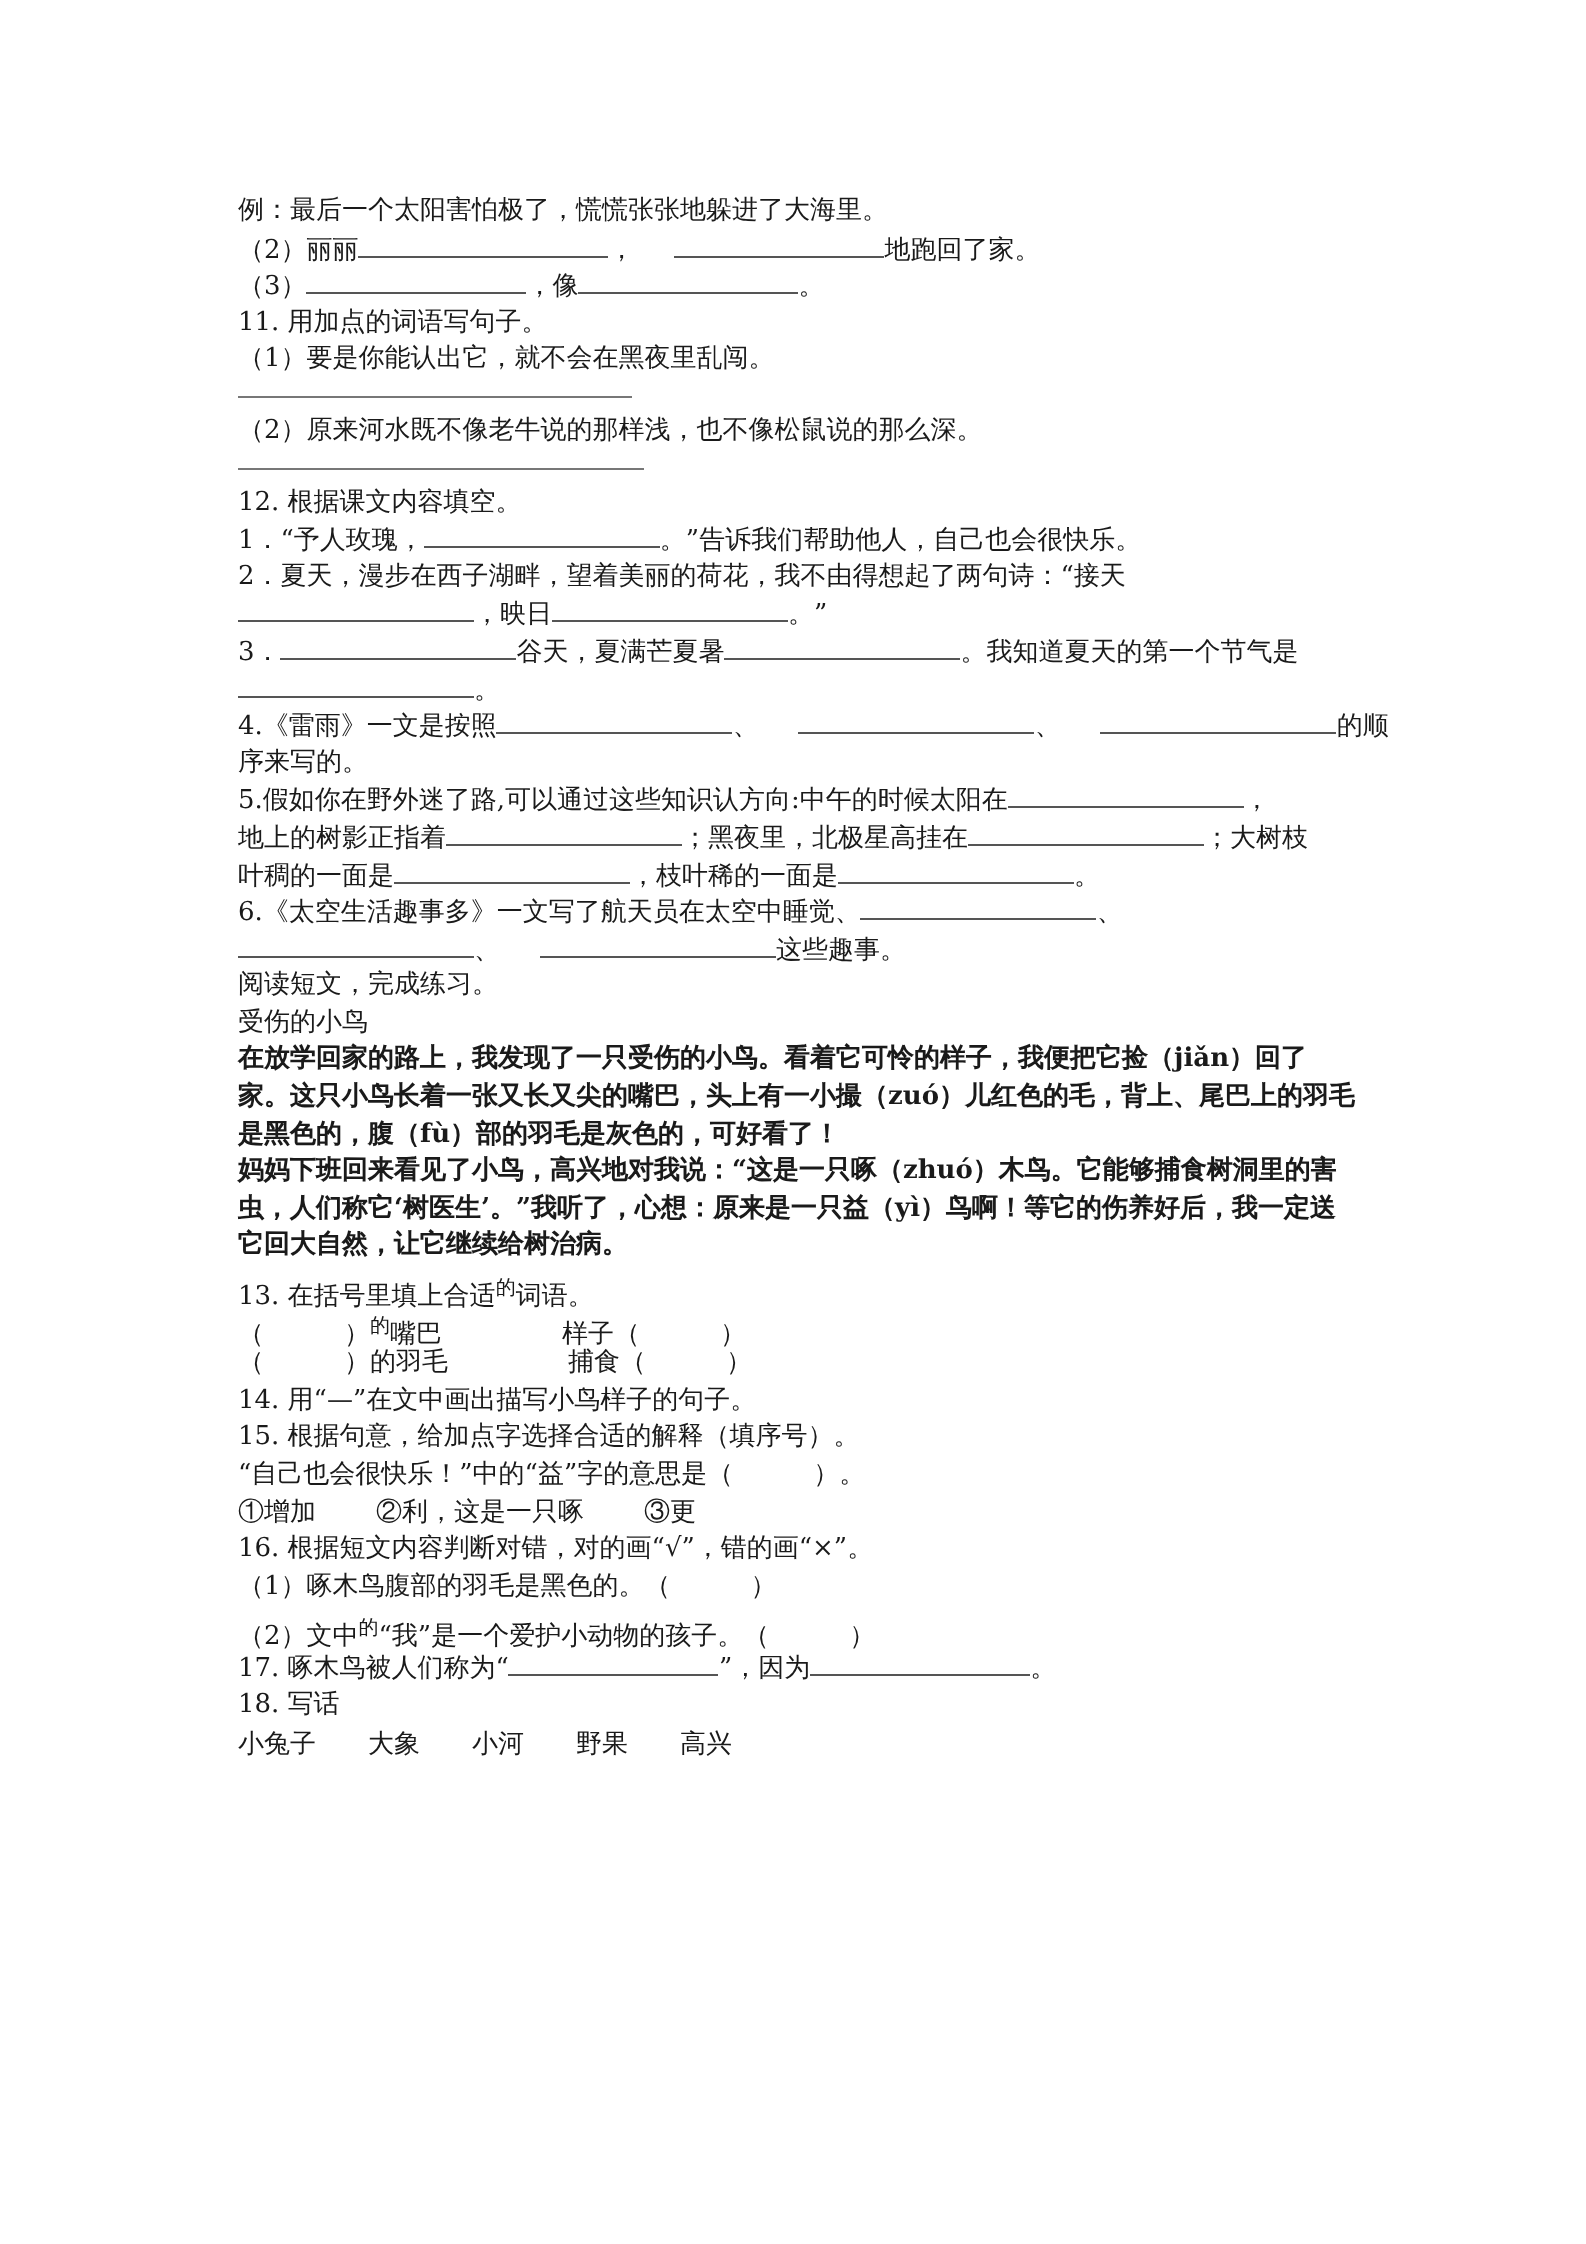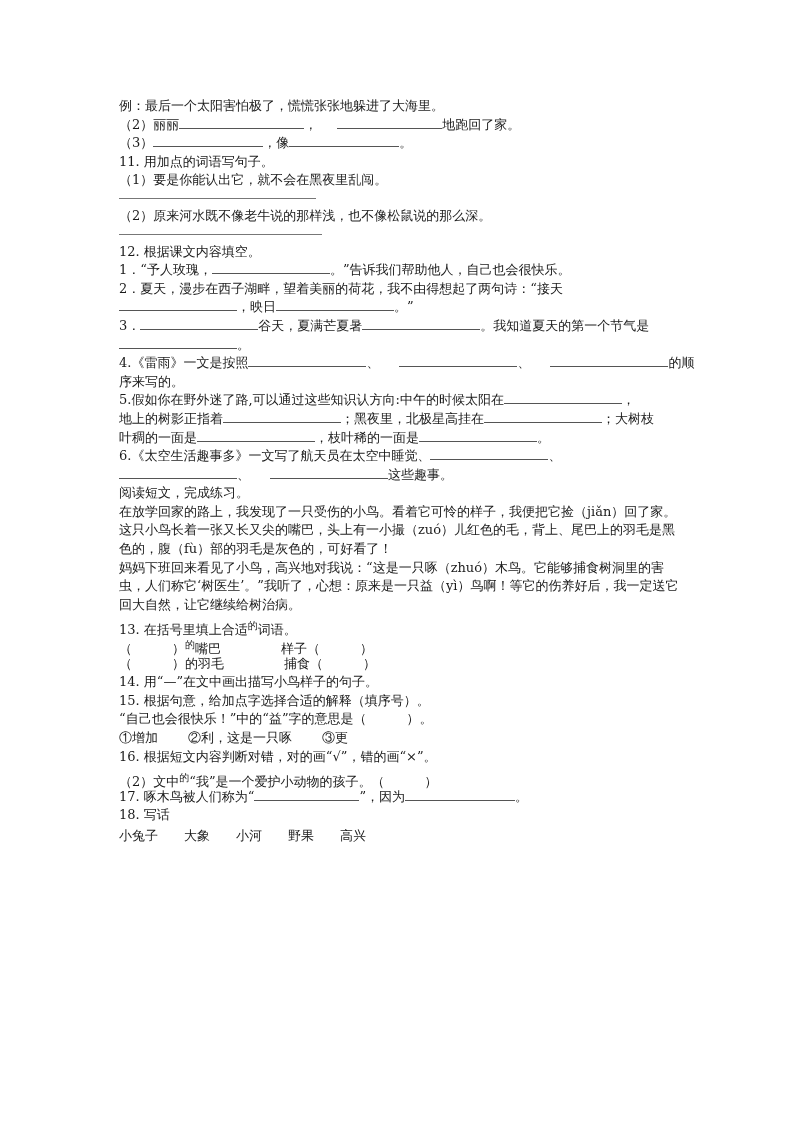--- a/index.html
+++ b/index.html
@@ -3,21 +3,21 @@
 <meta charset="utf-8">
 <style>
   html, body { margin: 0; padding: 0; background: #ffffff; }
   body {
     width: 793px; height: 1122px; position: relative; overflow: hidden;
     font-family: "DejaVu Serif", "Liberation Serif", serif;
     color: #1a1a1a;
   }
   .page { position: absolute; left: 119px; top: 97px; width: 560px; }
   .ln { font-size: 13px; line-height: 18.6px; white-space: nowrap; height: 18.6px; }
-  .ln.wrap { white-space: normal; height: auto; }
+  .ln.wrap { white-space: normal; height: auto; font-weight: bold; }
   .blank { display: inline-block; border-bottom: 1px solid #555; height: 12px; vertical-align: baseline; }
   .w125 { width: 125px; } .w118 { width: 118px; } .w105 { width: 105px; }
   .w110 { width: 110px; }
   .rule { border-bottom: 1px solid #777; height: 8px; margin-bottom: 8px; }
   .rule.r1 { width: 197px; } .rule.r2 { width: 203px; }
   .sup { font-size: 10px; vertical-align: 5px; }
   .gap { display: inline-block; }
   .g20 { width: 20px; } .g40 { width: 40px; } .g60 { width: 60px; } .g30 { width: 30px; }
   .words span { display: inline-block; margin-right: 26px; }
 </style>
@@ -64,40 +64,44 @@
   <div class="ln">
     <span>叶稠的一面是</span><span class="blank w118"></span><span>，枝叶稀的一面是</span><span class="blank w118"></span><span>。</span>
   </div>
   <div class="ln">
     <span>6.《太空生活趣事多》一文写了航天员在太空中睡觉、</span><span class="blank w118"></span><span>、</span>
   </div>
   <div class="ln">
     <span class="blank w118"></span><span>、</span><span class="gap g20"></span><span class="blank w118"></span><span>这些趣事。</span>
   </div>
   <div class="ln"><span>阅读短文，完成练习。</span></div>
+  <div class="ln"><span>受伤的小鸟</span></div>
   <div class="ln wrap">在放学回家的路上，我发现了一只受伤的小鸟。看着它可怜的样子，我便把它捡（jiǎn）回了家。这只小鸟长着一张又长又尖的嘴巴，头上有一小撮（zuó）儿红色的毛，背上、尾巴上的羽毛是黑色的，腹（fù）部的羽毛是灰色的，可好看了！</div>
   <div class="ln wrap">妈妈下班回来看见了小鸟，高兴地对我说：“这是一只啄（zhuó）木鸟。它能够捕食树洞里的害虫，人们称它‘树医生’。”我听了，心想：原来是一只益（yì）鸟啊！等它的伤养好后，我一定送它回大自然，让它继续给树治病。</div>
   <div class="ln" style="margin-top:3px">
     <span>13. 在括号里填上合适</span><span class="sup">的</span><span>词语。</span>
   </div>
   <div class="ln">
     <span>（</span><span class="gap g40"></span><span>）</span><span class="sup">的</span><span>嘴巴</span><span class="gap g60"></span><span>样子（</span><span class="gap g40"></span><span>）</span>
   </div>
   <div class="ln">
     <span>（</span><span class="gap g40"></span><span>）的羽毛</span><span class="gap g60"></span><span>捕食（</span><span class="gap g40"></span><span>）</span>
   </div>
   <div class="ln"><span>14. 用“—”在文中画出描写小鸟样子的句子。</span></div>
   <div class="ln"><span>15. 根据句意，给加点字选择合适的解释（填序号）。</span></div>
   <div class="ln">
     <span>“自己也会很快乐！”中的“益”字的意思是（</span><span class="gap g40"></span><span>）。</span>
   </div>
   <div class="ln">
     <span>①增加</span><span class="gap g30"></span><span>②利，这是一只啄</span><span class="gap g30"></span><span>③更</span>
   </div>
   <div class="ln"><span>16. 根据短文内容判断对错，对的画“√”，错的画“×”。</span></div>
+  <div class="ln">
+    <span>（1）啄木鸟腹部的羽毛是黑色的。（</span><span class="gap g40"></span><span>）</span>
+  </div>
   <div class="ln" style="margin-top:3px">
     <span>（2）文中</span><span class="sup">的</span><span>“我”是一个爱护小动物的孩子。（</span><span class="gap g40"></span><span>）</span>
   </div>
   <div class="ln">
     <span>17. 啄木鸟被人们称为“</span><span class="blank w105"></span><span>”，因为</span><span class="blank w110"></span><span>。</span>
   </div>
   <div class="ln"><span>18. 写话</span></div>
   <div class="ln words" style="margin-top:2px">
     <span>小兔子</span><span>大象</span><span>小河</span><span>野果</span><span>高兴</span>
   </div>

